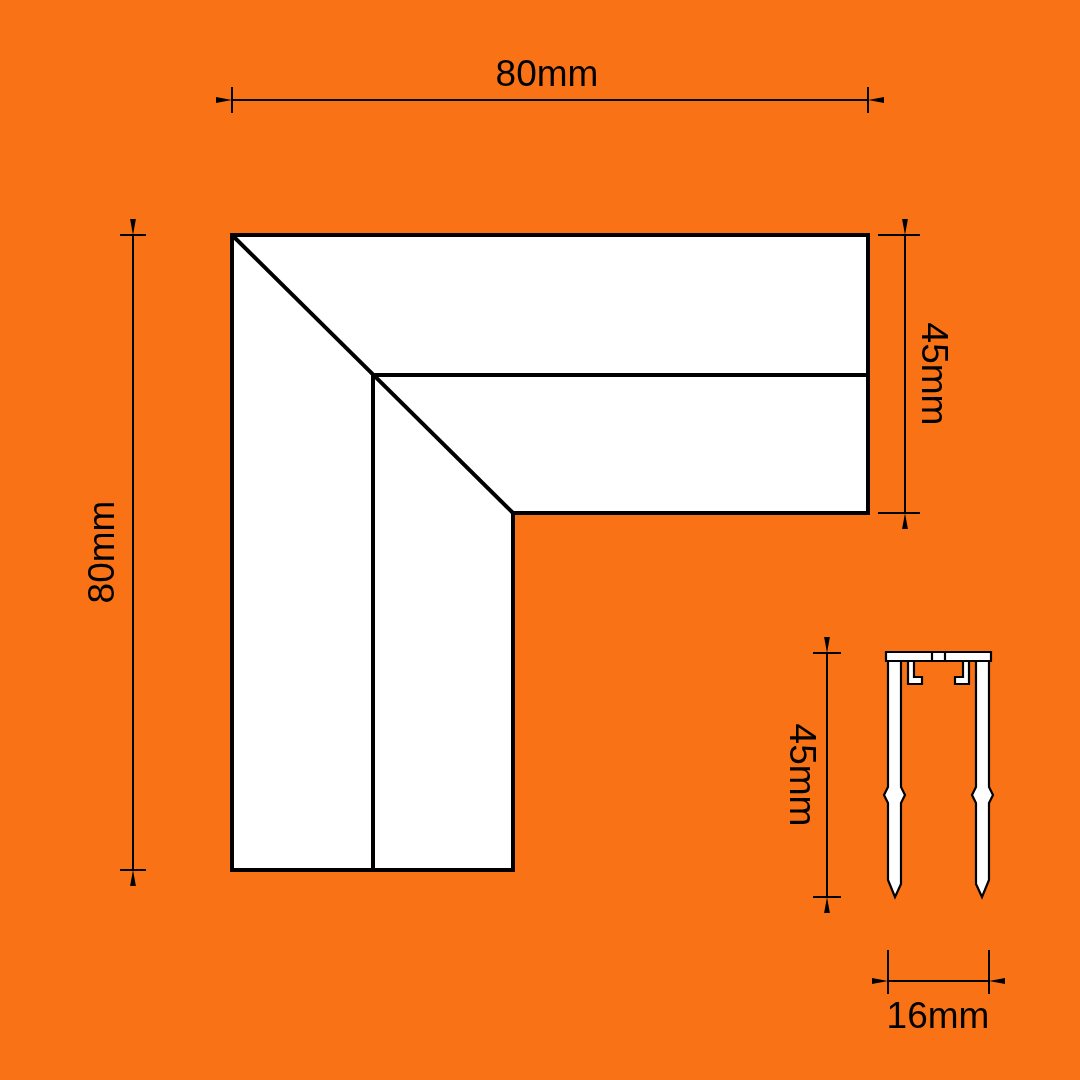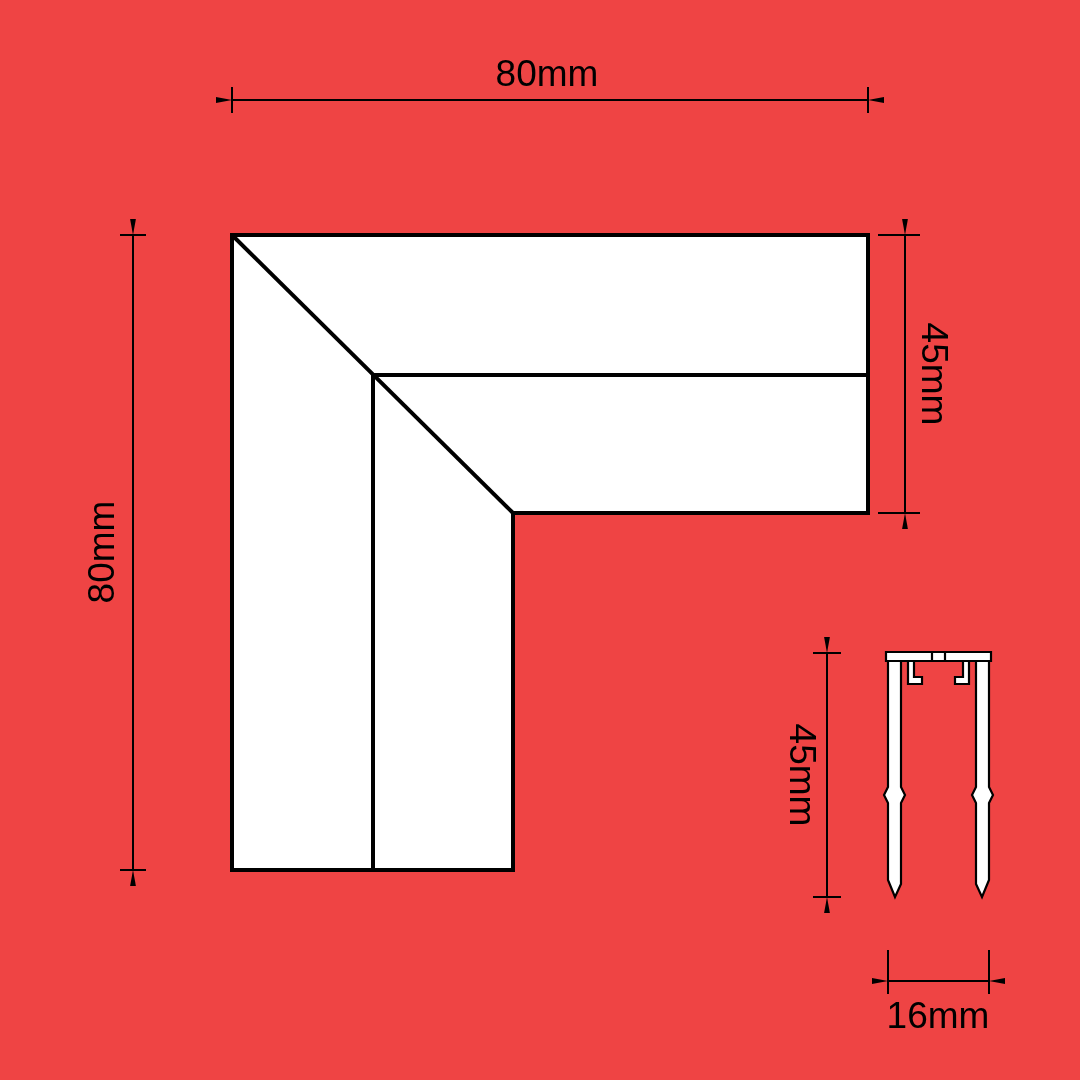--- a/index.html
+++ b/index.html
@@ -3,21 +3,21 @@
 <meta charset="utf-8">
 <style>
   html, body {
     margin: 0;
     padding: 0;
     background: #ffffff;
   }
   .canvas {
     width: 1080px;
     height: 1080px;
-    background: #ef4444;
+    background: #f97316;
     position: relative;
     overflow: hidden;
   }
   svg { display: block; }
   .shape-fill {
     fill: #ffffff;
     stroke: #000000;
     stroke-width: 4;
     stroke-linejoin: miter;
   }

